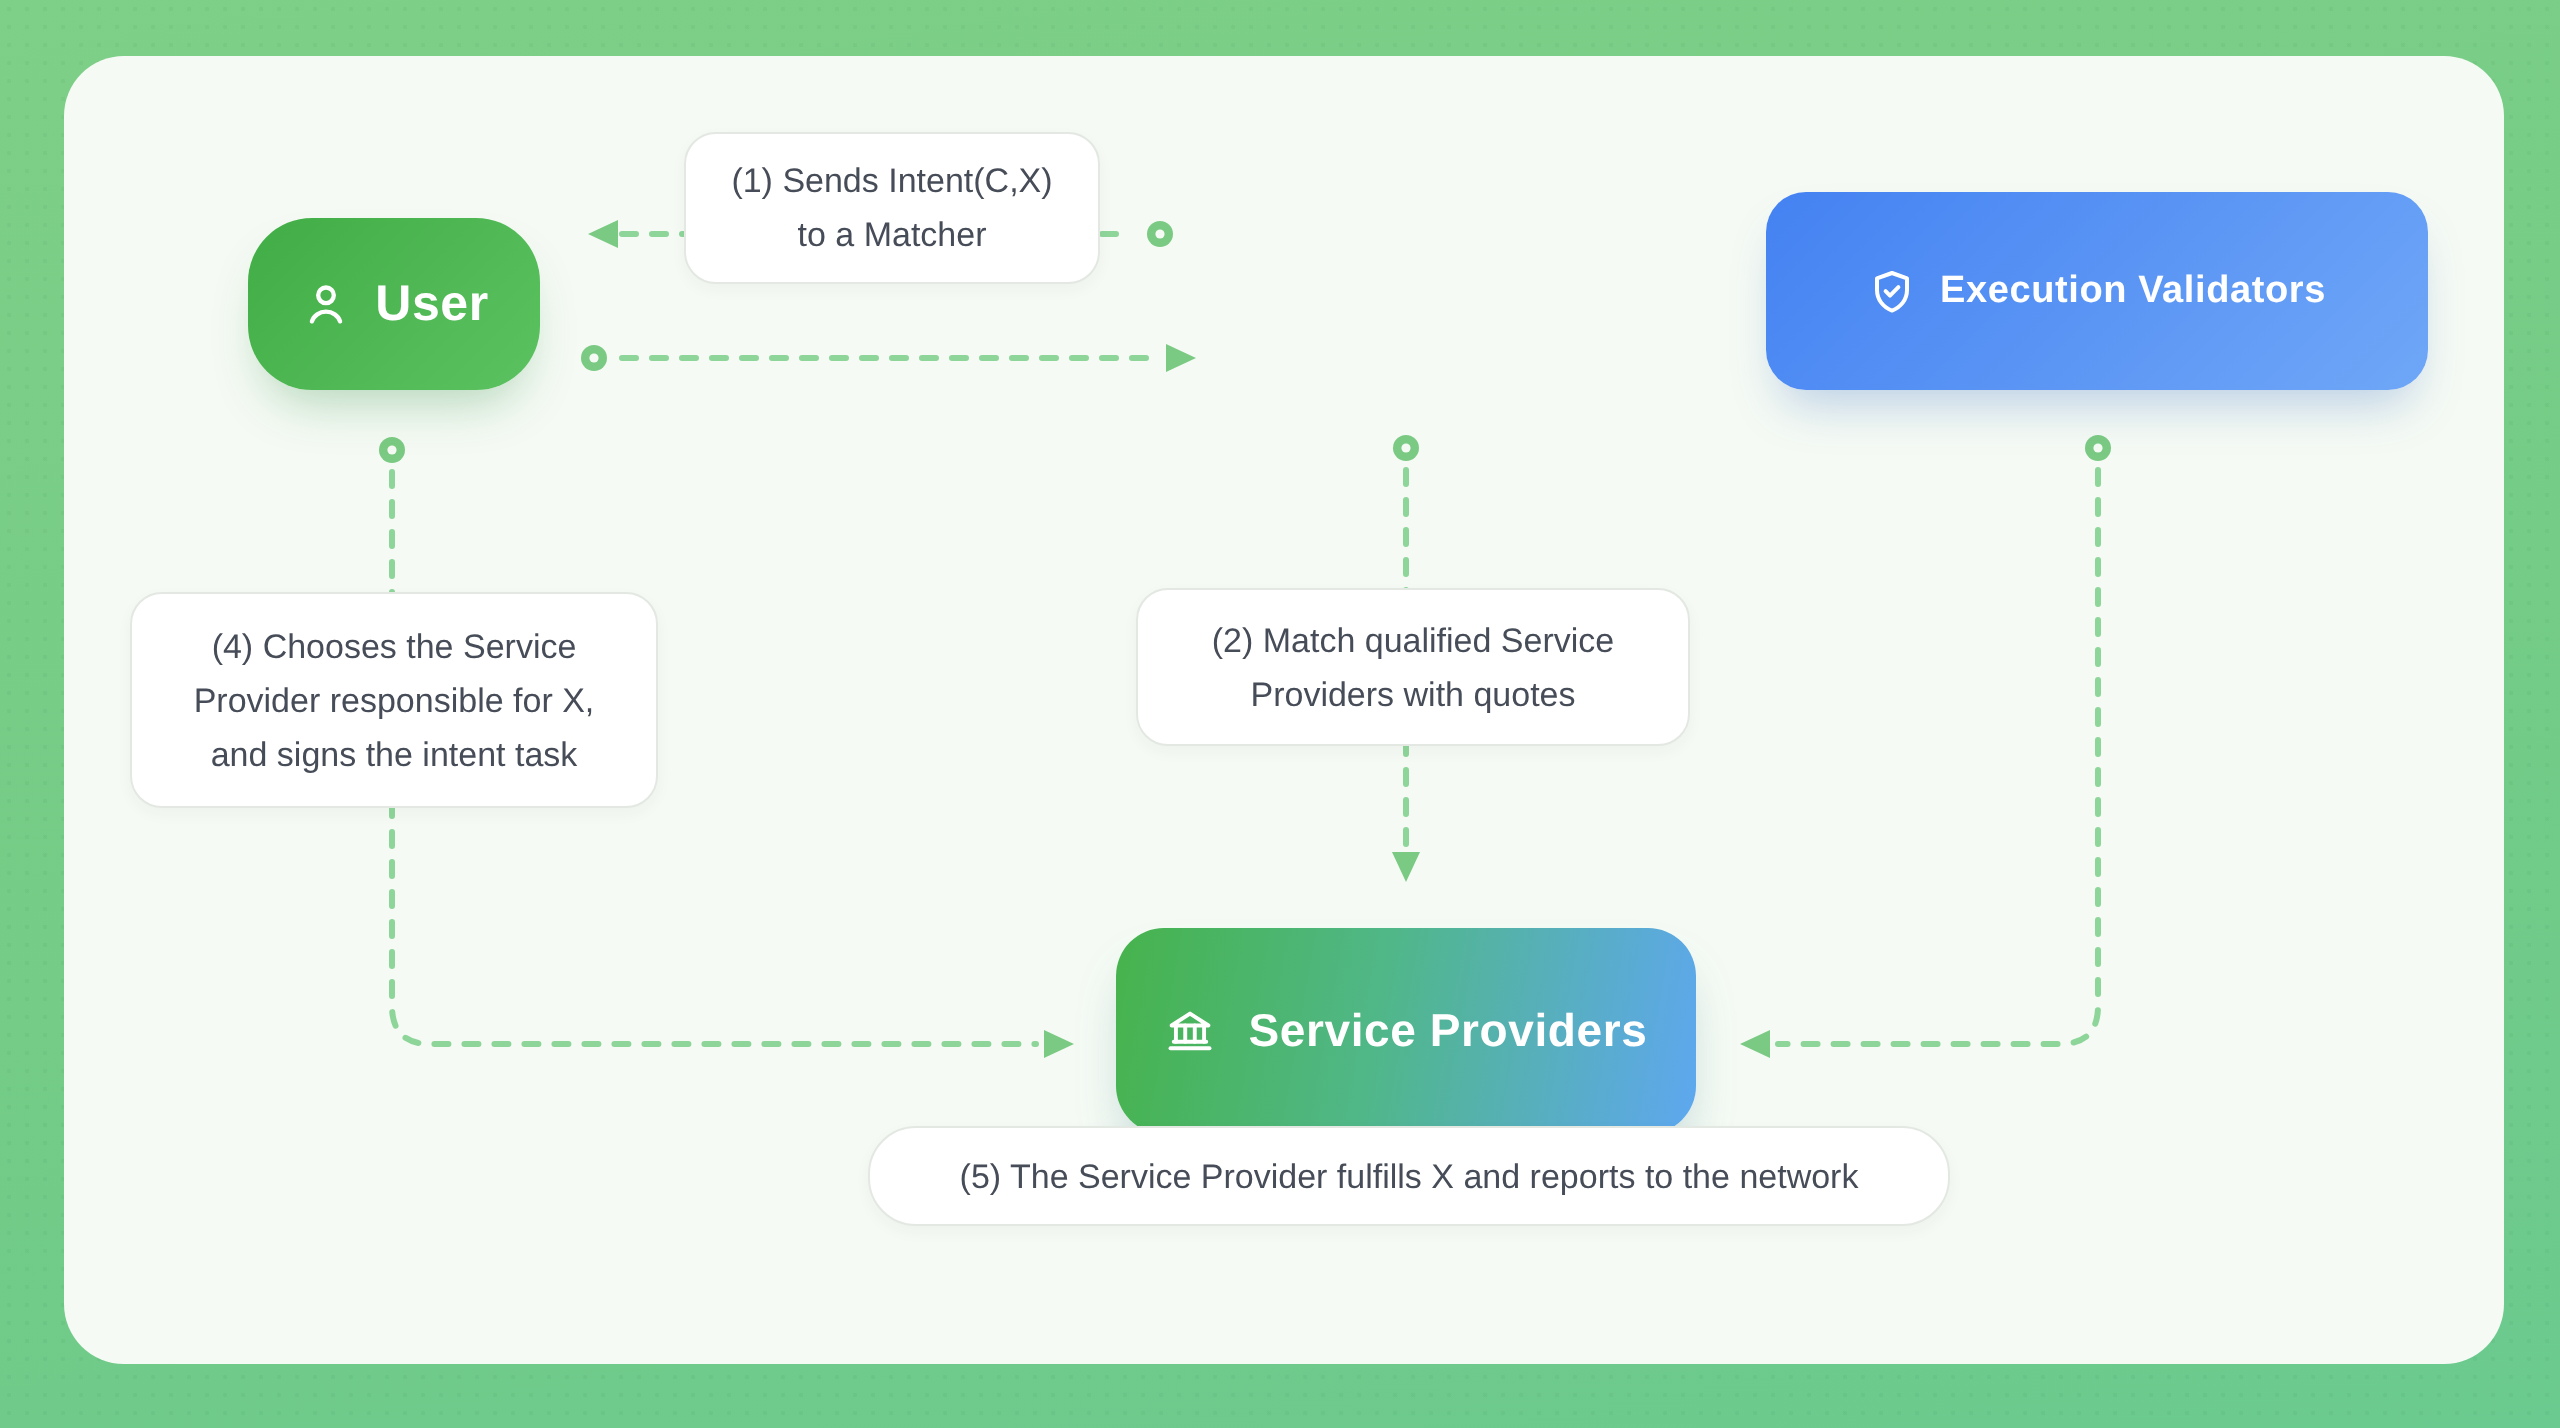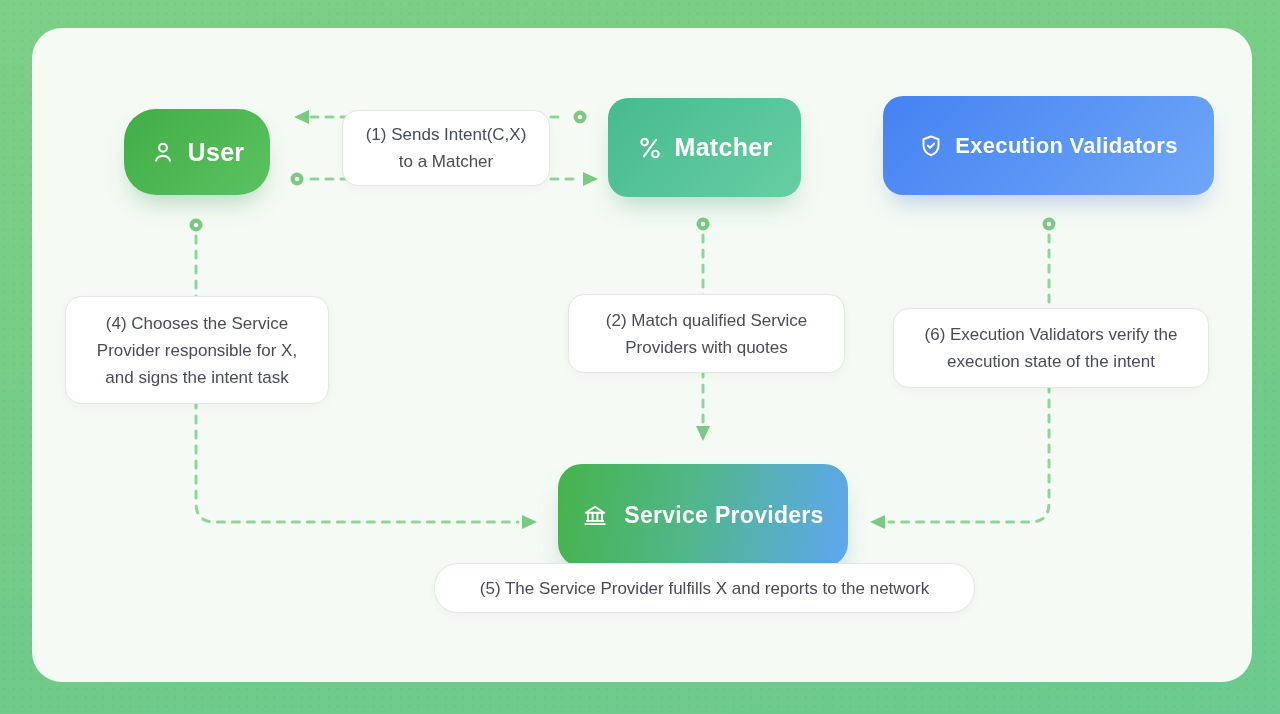--- a/index.html
+++ b/index.html
@@ -27,38 +27,38 @@
     left:124px;top:109px;width:146px;height:86px;border-radius:32px;font-size:25px;
     background:linear-gradient(135deg,#41ad46 0%,#5cc261 100%);
     box-shadow:0 14px 24px -8px rgba(60,150,80,.35);
   }
   .node-matcher{
     left:608px;top:98px;width:193px;height:99px;border-radius:20px;font-size:25px;
     background:linear-gradient(135deg,#47bb8e 0%,#67cea3 100%);
     box-shadow:0 14px 24px -8px rgba(60,150,110,.35);
   }
   .node-validators{
-    left:883px;top:96px;width:331px;height:99px;border-radius:20px;font-size:22px;
+    left:883px;top:96px;width:331px;height:99px;border-radius:20px;font-size:19px;
     background:linear-gradient(135deg,#4482f2 0%,#6fa7f7 100%);
     box-shadow:0 14px 24px -8px rgba(70,120,200,.35);
   }
   .node-providers{
     left:558px;top:464px;width:290px;height:103px;border-radius:24px;font-size:23px;
     background:linear-gradient(100deg,#46b34c 0%,#50b788 45%,#5ea7f0 100%);
     box-shadow:0 16px 26px -8px rgba(70,140,150,.38);
     gap:16px;
   }
   .step{
     position:absolute;z-index:2;display:flex;align-items:center;justify-content:center;
     background:#ffffff;border:1px solid #e3e8e2;border-radius:16px;
     color:#474d58;font-size:17px;line-height:27px;text-align:center;
     box-shadow:0 3px 8px rgba(40,80,50,.04);
   }
   .step span{display:inline-block;}
-  .step-1{left:342px;top:66px;width:206px;height:74px;margin-top:44px;}
+  .step-1{left:342px;top:66px;width:206px;height:74px;}
   .step-1 span{max-width:172px;}
   .step-3{left:342px;top:157px;width:206px;height:77px;}
   .step-3 span{max-width:152px;}
   .step-4{left:65px;top:296px;width:262px;height:106px;}
   .step-4 span{max-width:232px;}
   .step-2{left:568px;top:294px;width:275px;height:77px;}
   .step-2 span{max-width:226px;}
   .step-6{left:893px;top:308px;width:314px;height:78px;}
   .step-6 span{max-width:282px;}
   .step-5{left:434px;top:563px;width:539px;height:48px;border-radius:24px;}
@@ -106,30 +106,20 @@
   <div class="node node-user">
     <span class="icon">
       <svg width="26" height="26" viewBox="0 0 24 24" fill="none" stroke="#ffffff" stroke-width="2" stroke-linecap="round">
         <circle cx="12" cy="8" r="3.6"></circle>
         <path d="M5.5 20 a6.8,6.3 0 0 1 13,0"></path>
       </svg>
     </span>
     <span>User</span>
   </div>
 
-  <div class="node node-matcher">
-    <span class="icon">
-      <svg width="26" height="26" viewBox="0 0 24 24" fill="none" stroke="#ffffff" stroke-width="2" stroke-linecap="round">
-        <circle cx="7" cy="6.5" r="3"></circle>
-        <circle cx="17" cy="17.5" r="3"></circle>
-        <path d="M6.5 19.5 L17.5 4.5"></path>
-      </svg>
-    </span>
-    <span>Matcher</span>
-  </div>
 
   <div class="node node-validators">
     <span class="icon">
       <svg width="24" height="24" viewBox="0 0 24 24" fill="none" stroke="#ffffff" stroke-width="2" stroke-linecap="round" stroke-linejoin="round">
         <path d="M12 2.5 L19.5 5.2 V11 C19.5 15.8 16.4 19.6 12 21.3 C7.6 19.6 4.5 15.8 4.5 11 V5.2 Z"></path>
         <path d="M8.8 11.6 L11 13.8 L15.2 9.6"></path>
       </svg>
     </span>
     <span>Execution Validators</span>
   </div>
@@ -148,19 +138,16 @@
 
   <div class="step step-1">
     <span>(1) Sends Intent(C,X) to a Matcher</span>
   </div>
   <div class="step step-4">
     <span>(4) Chooses the Service Provider responsible for X, and signs the intent task</span>
   </div>
   <div class="step step-2">
     <span>(2) Match qualified Service Providers with quotes</span>
   </div>
-  <div class="step step-6">
-    <span>(6) Execution Validators verify the execution state of the intent</span>
-  </div>
   <div class="step step-5">
     <span>(5) The Service Provider fulfills X and reports to the network</span>
   </div>
 </div>
 
 </body></html>

